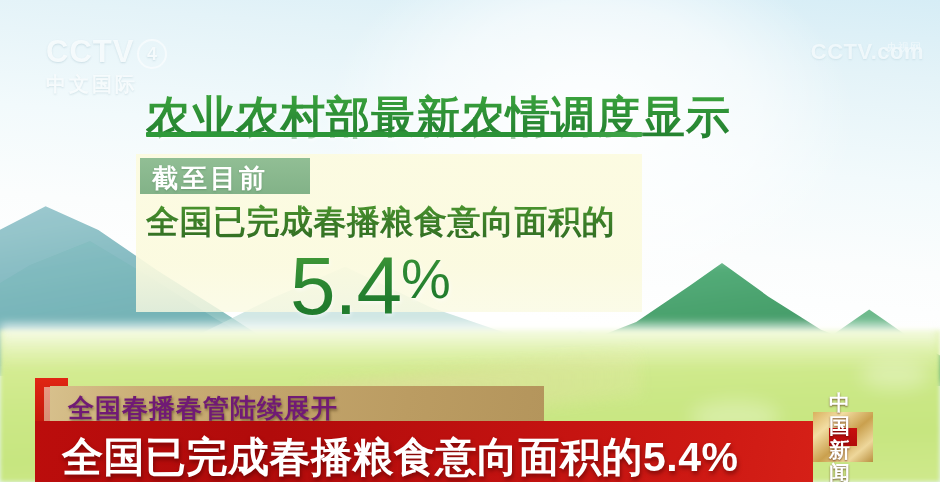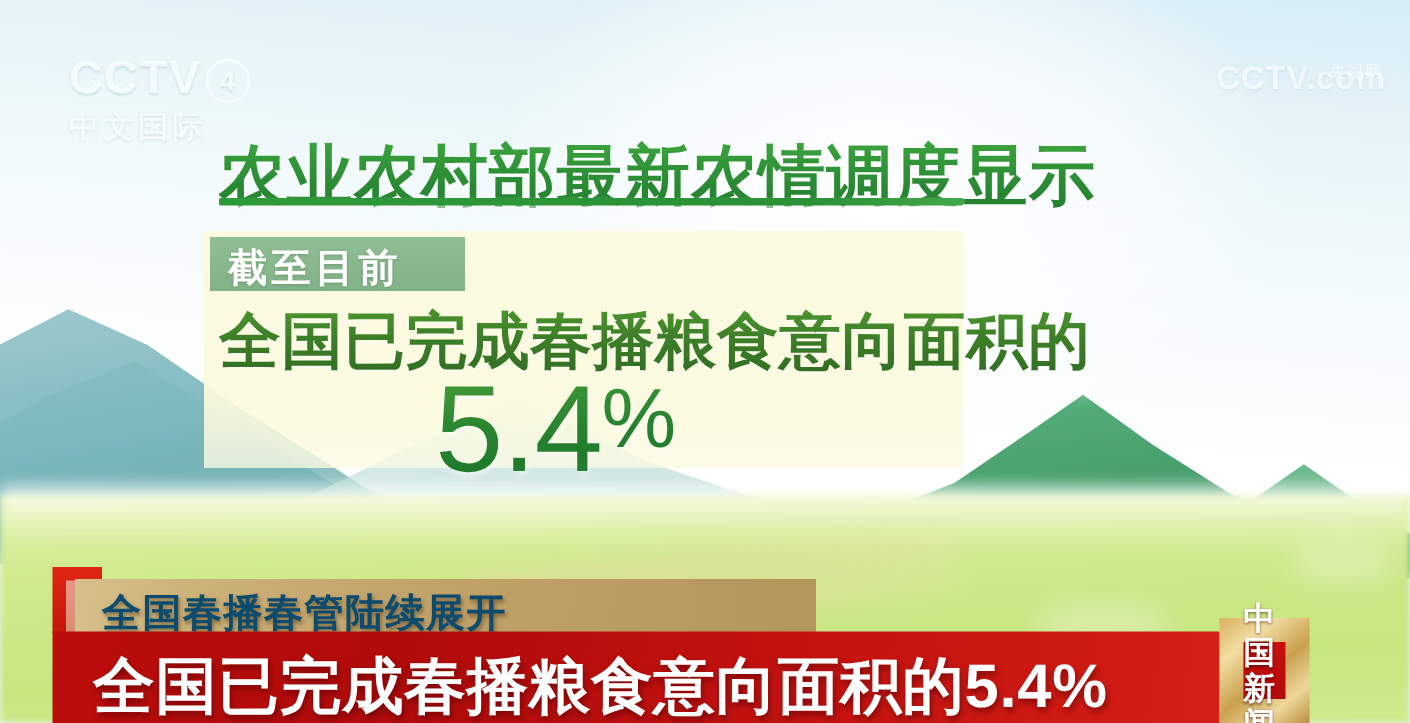--- a/index.html
+++ b/index.html
@@ -125,21 +125,21 @@
   .tagbox{
     position:absolute;left:140px;top:158px;width:170px;height:36px;
     background:linear-gradient(180deg,rgba(136,185,142,.92) 0%,rgba(120,172,128,.92) 100%);
   }
   .tagbox-text{
     position:absolute;left:152px;top:161px;font-size:26px;font-weight:bold;
     letter-spacing:3px;color:#ffffff;white-space:nowrap;
     text-shadow:0 1px 2px rgba(60,110,70,.35);
   }
   .subline{
-    position:absolute;left:146px;top:200px;font-size:41px;font-weight:bold;
+    position:absolute;left:146px;top:200px;font-size:33px;font-weight:bold;
     letter-spacing:.5px;white-space:nowrap;
     background:linear-gradient(180deg,#4f9b2f 0%,#3d7f28 45%,#2f6a22 100%);
     -webkit-background-clip:text;background-clip:text;color:transparent;
     -webkit-text-fill-color:transparent;
     filter:drop-shadow(0 1px 1px rgba(255,255,255,.7));
   }
   .bignum{
     position:absolute;left:290px;top:238px;font-size:82px;font-weight:normal;
     letter-spacing:-1px;line-height:82px;white-space:nowrap;
     background:linear-gradient(175deg,#4fa33a 0%,#2f8a33 40%,#1f7a2c 72%,#2e8f38 100%);
@@ -158,36 +158,36 @@
     position:absolute;left:44px;top:387px;width:24px;height:35px;
     background:linear-gradient(180deg,#f4f7e2 0%,#e7f0c8 100%);
     opacity:.55;
   }
   .gold-bar{
     position:absolute;left:50px;top:386px;width:494px;height:40px;
     background:linear-gradient(100deg,#d7c08c 0%,#cbb077 18%,#c2a46b 45%,#bb9c62 72%,#b4955c 100%);
   }
   .gold-bar-text{
     position:absolute;left:68px;top:391px;font-size:26px;font-weight:bold;
-    letter-spacing:1px;color:#0c4a6e;white-space:nowrap;
+    letter-spacing:1px;color:#701a75;white-space:nowrap;
     text-shadow:1px 2px 3px rgba(70,48,16,.55);
   }
   .red-bar{
     position:absolute;left:35px;top:421px;width:778px;height:61px;
     background:linear-gradient(100deg,#bb0d0c 0%,#b10b0b 30%,#c21210 62%,#cf1a14 88%,#d52017 100%);
   }
   .red-bar-text{
     position:absolute;left:62px;top:430px;font-size:41px;font-weight:bold;
     letter-spacing:.5px;color:#ffffff;white-space:nowrap;
     text-shadow:1px 3px 4px rgba(70,0,0,.55);
   }
 
   
   .prog-logo{
-    position:absolute;left:813px;top:412px;width:60px;height:70px;
+    position:absolute;left:813px;top:412px;width:60px;height:50px;
     background:linear-gradient(140deg,#d9b15e 0%,#f2dda2 26%,#caa04e 54%,#eed79b 78%,#b98f3f 100%);
     padding:16px;box-sizing:border-box;
   }
   .prog-logo-inner{
     width:100%;height:100%;
     background:linear-gradient(180deg,#c8100e 0%,#b20b0b 100%);
     display:flex;flex-direction:column;align-items:center;justify-content:center;
     gap:1px;
   }
   .prog-logo-line{

